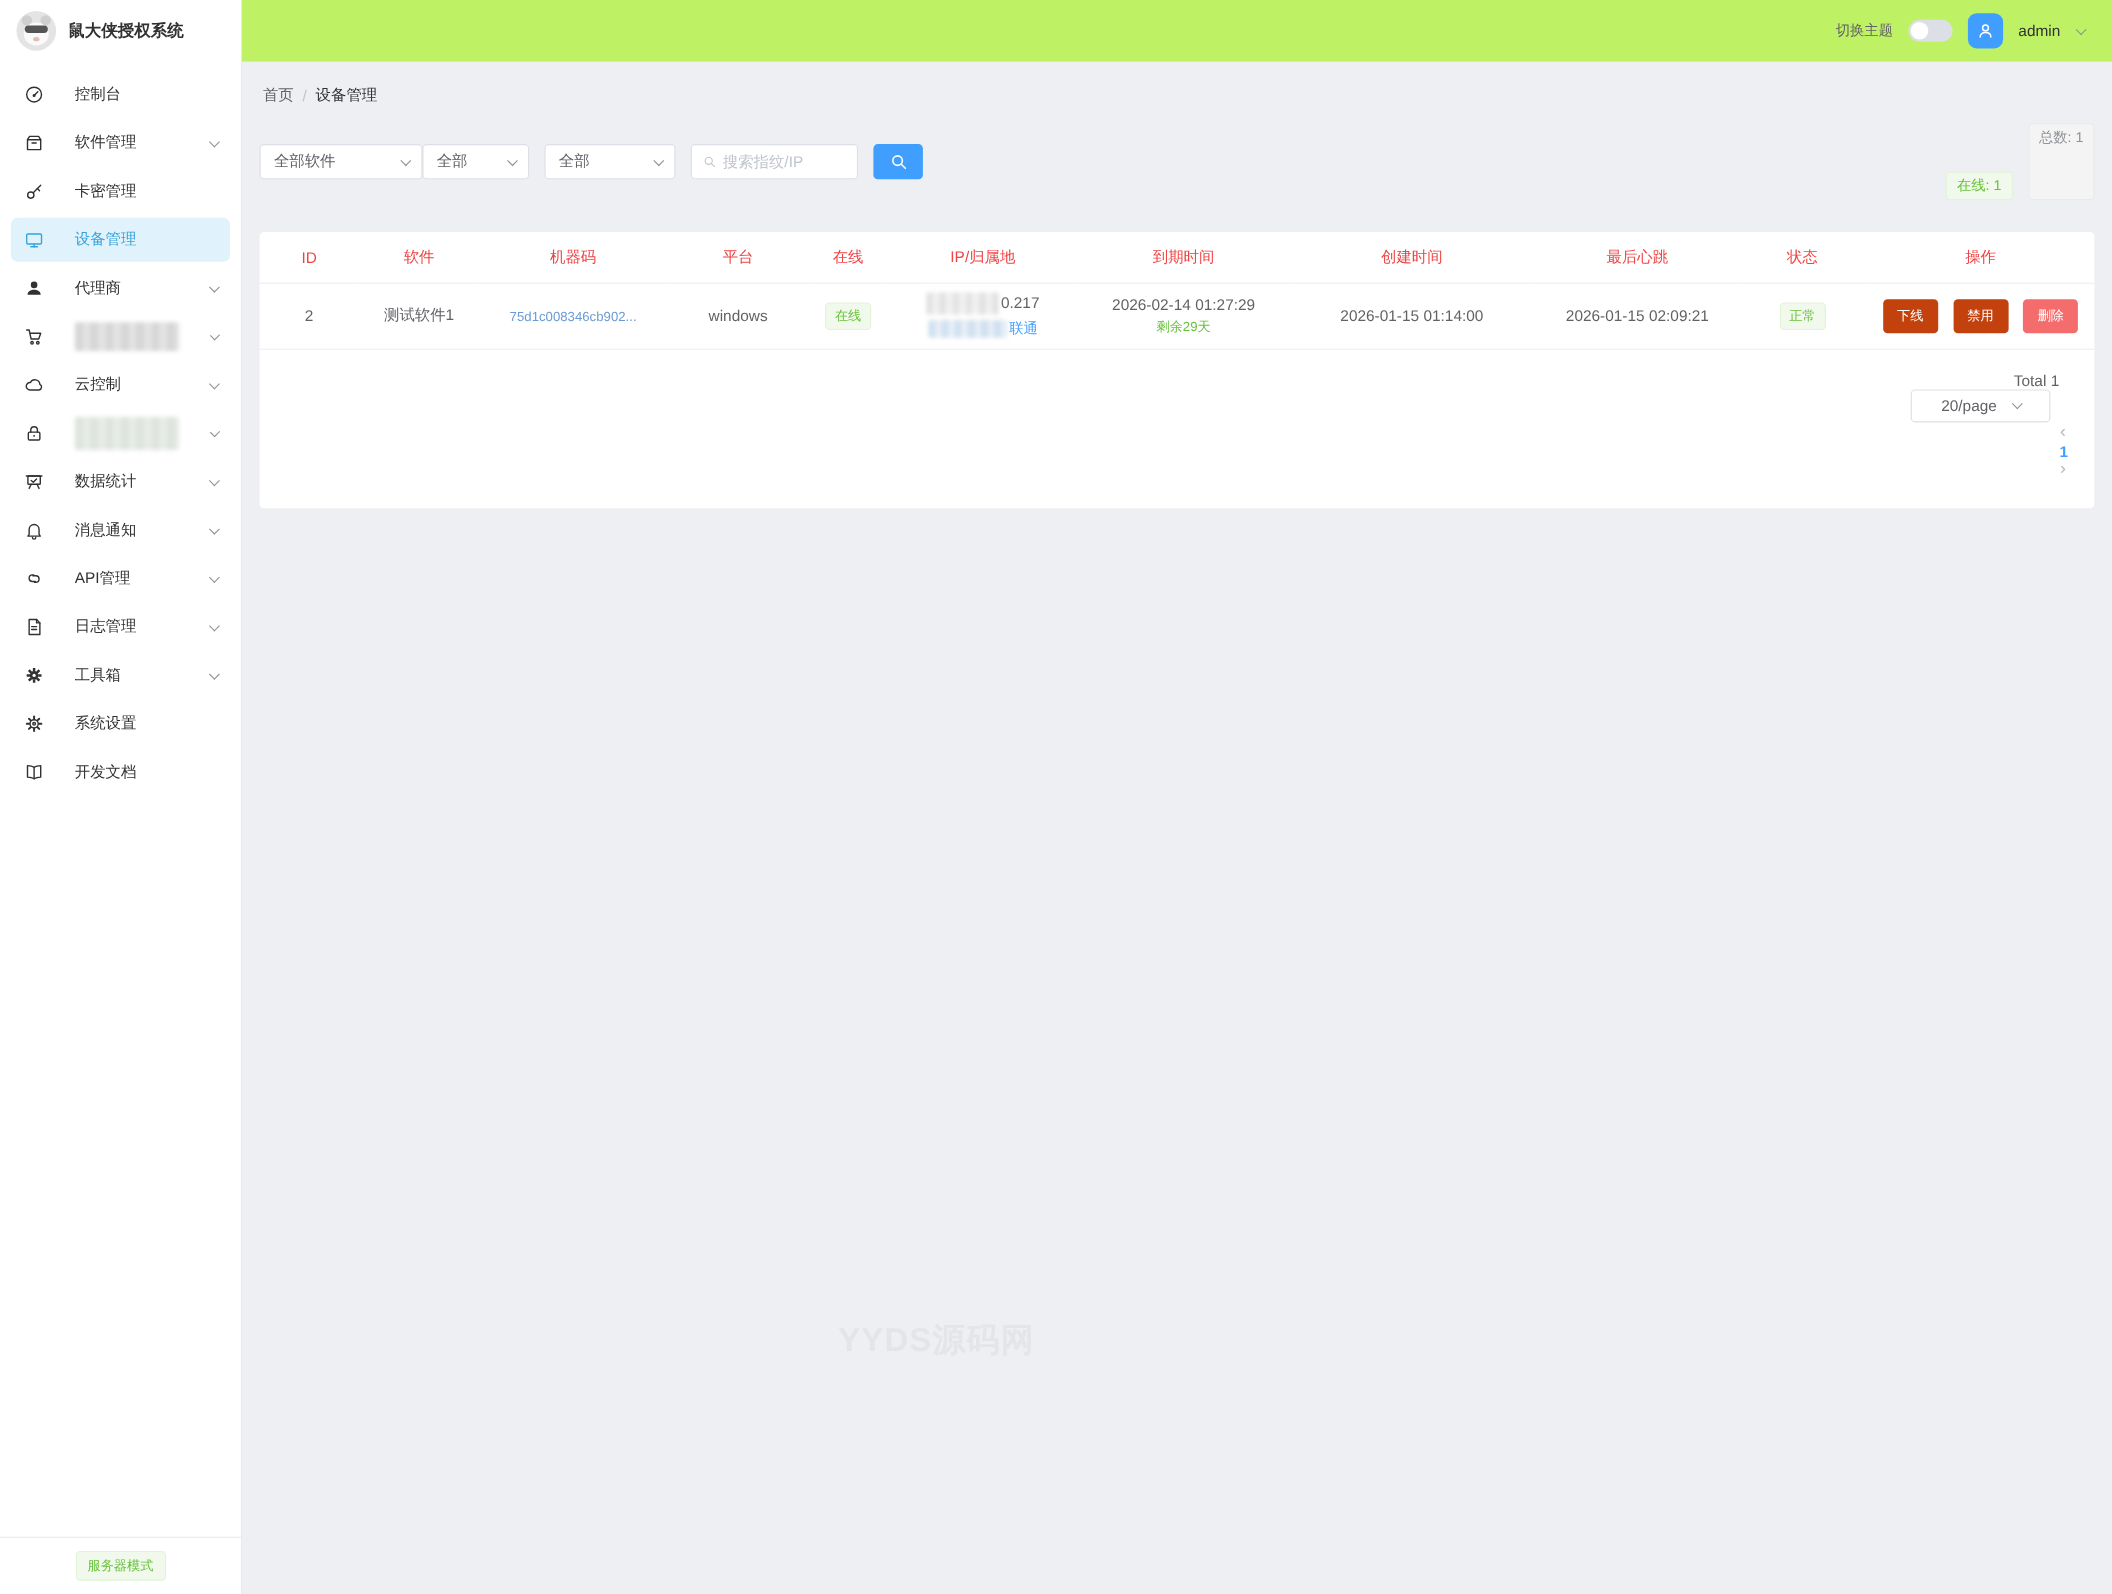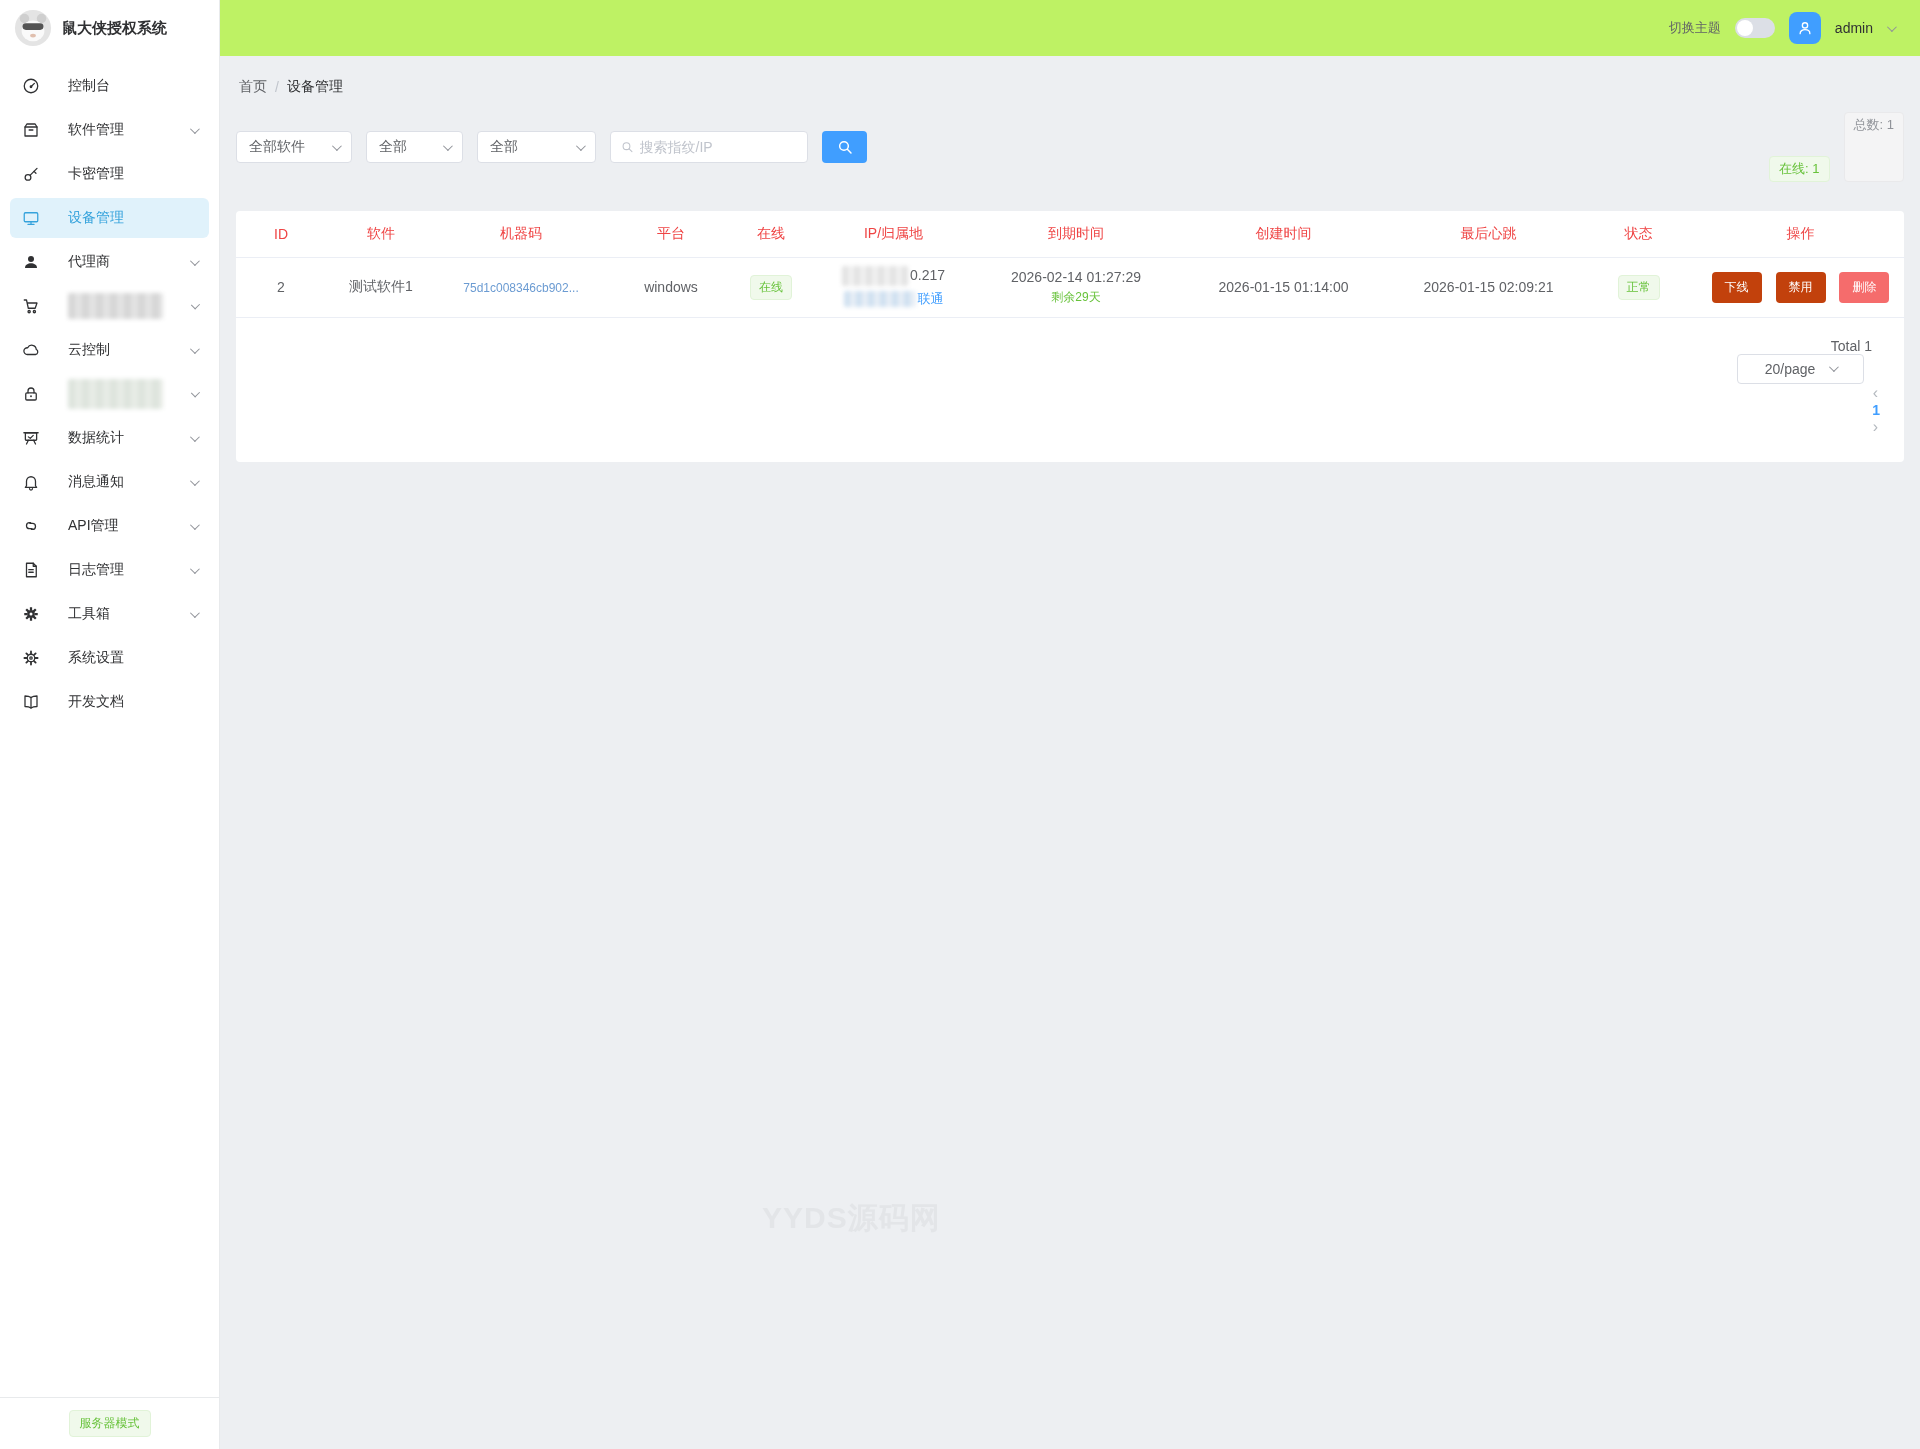--- a/index.html
+++ b/index.html
@@ -34,24 +34,24 @@
   
   .content { position:absolute; left:220px; top:56px; right:0; bottom:0; padding:22px 16px 0 16px; }
   .breadcrumb { display:flex; align-items:center; gap:8px; font-size:14px; margin-bottom:16px; padding-left:3px; }
   .bc-home { color:#606266; cursor:pointer; }
   .bc-sep { color:#c0c4cc; }
   .bc-cur { color:#303133; }
 
   .filter-row { display:flex; align-items:center; margin-top:14px; margin-bottom:29px; }
   .select { height:32px; background:#fff; border:1px solid #dcdfe6; border-radius:4px; display:flex; align-items:center; padding:0 12px; font-size:14px; color:#606266; cursor:pointer; }
   .select .chev { margin-left:auto; }
-  .sel-software { width:116px; margin-right:14px; }
+  .sel-software { width:148px; }
   .sel-2 { width:97px;  margin-right:14px; }
   .sel-3 { width:119px; margin-right:14px; }
-  .search-box { width:198px; height:32px; background:#fff; border:1px solid #dcdfe6; border-radius:4px; display:flex; align-items:center; padding:0 10px; gap:6px; margin-right:14px; }
+  .search-box { width:152px; height:32px; background:#fff; border:1px solid #dcdfe6; border-radius:4px; display:flex; align-items:center; padding:0 10px; gap:6px; margin-right:14px; }
   .search-box input { border:none; outline:none; width:100%; font-size:14px; color:#606266; font-family:inherit; }
   .search-box input::placeholder { color:#c0c4cc; }
   .search-btn { width:45px; height:32px; background:#409eff; border:none; border-radius:4px; display:flex; align-items:center; justify-content:center; cursor:pointer; }
   .count-badges { margin-left:auto; display:flex; gap:14px; }
   .badge-green { font-size:13px; color:#67c23a; background:#f0f9eb; border:1px solid #e1f3d8; border-radius:4px; padding:3px 9px;margin-top:44px; }
   .badge-gray  { font-size:13px; color:#909399; background:#f4f4f5; border:1px solid #e9e9eb; border-radius:4px; padding:3px 9px; }
 
   
   .card { background:#fff; border-radius:4px; }
   table { width:100%; border-collapse:collapse; table-layout:fixed; }

